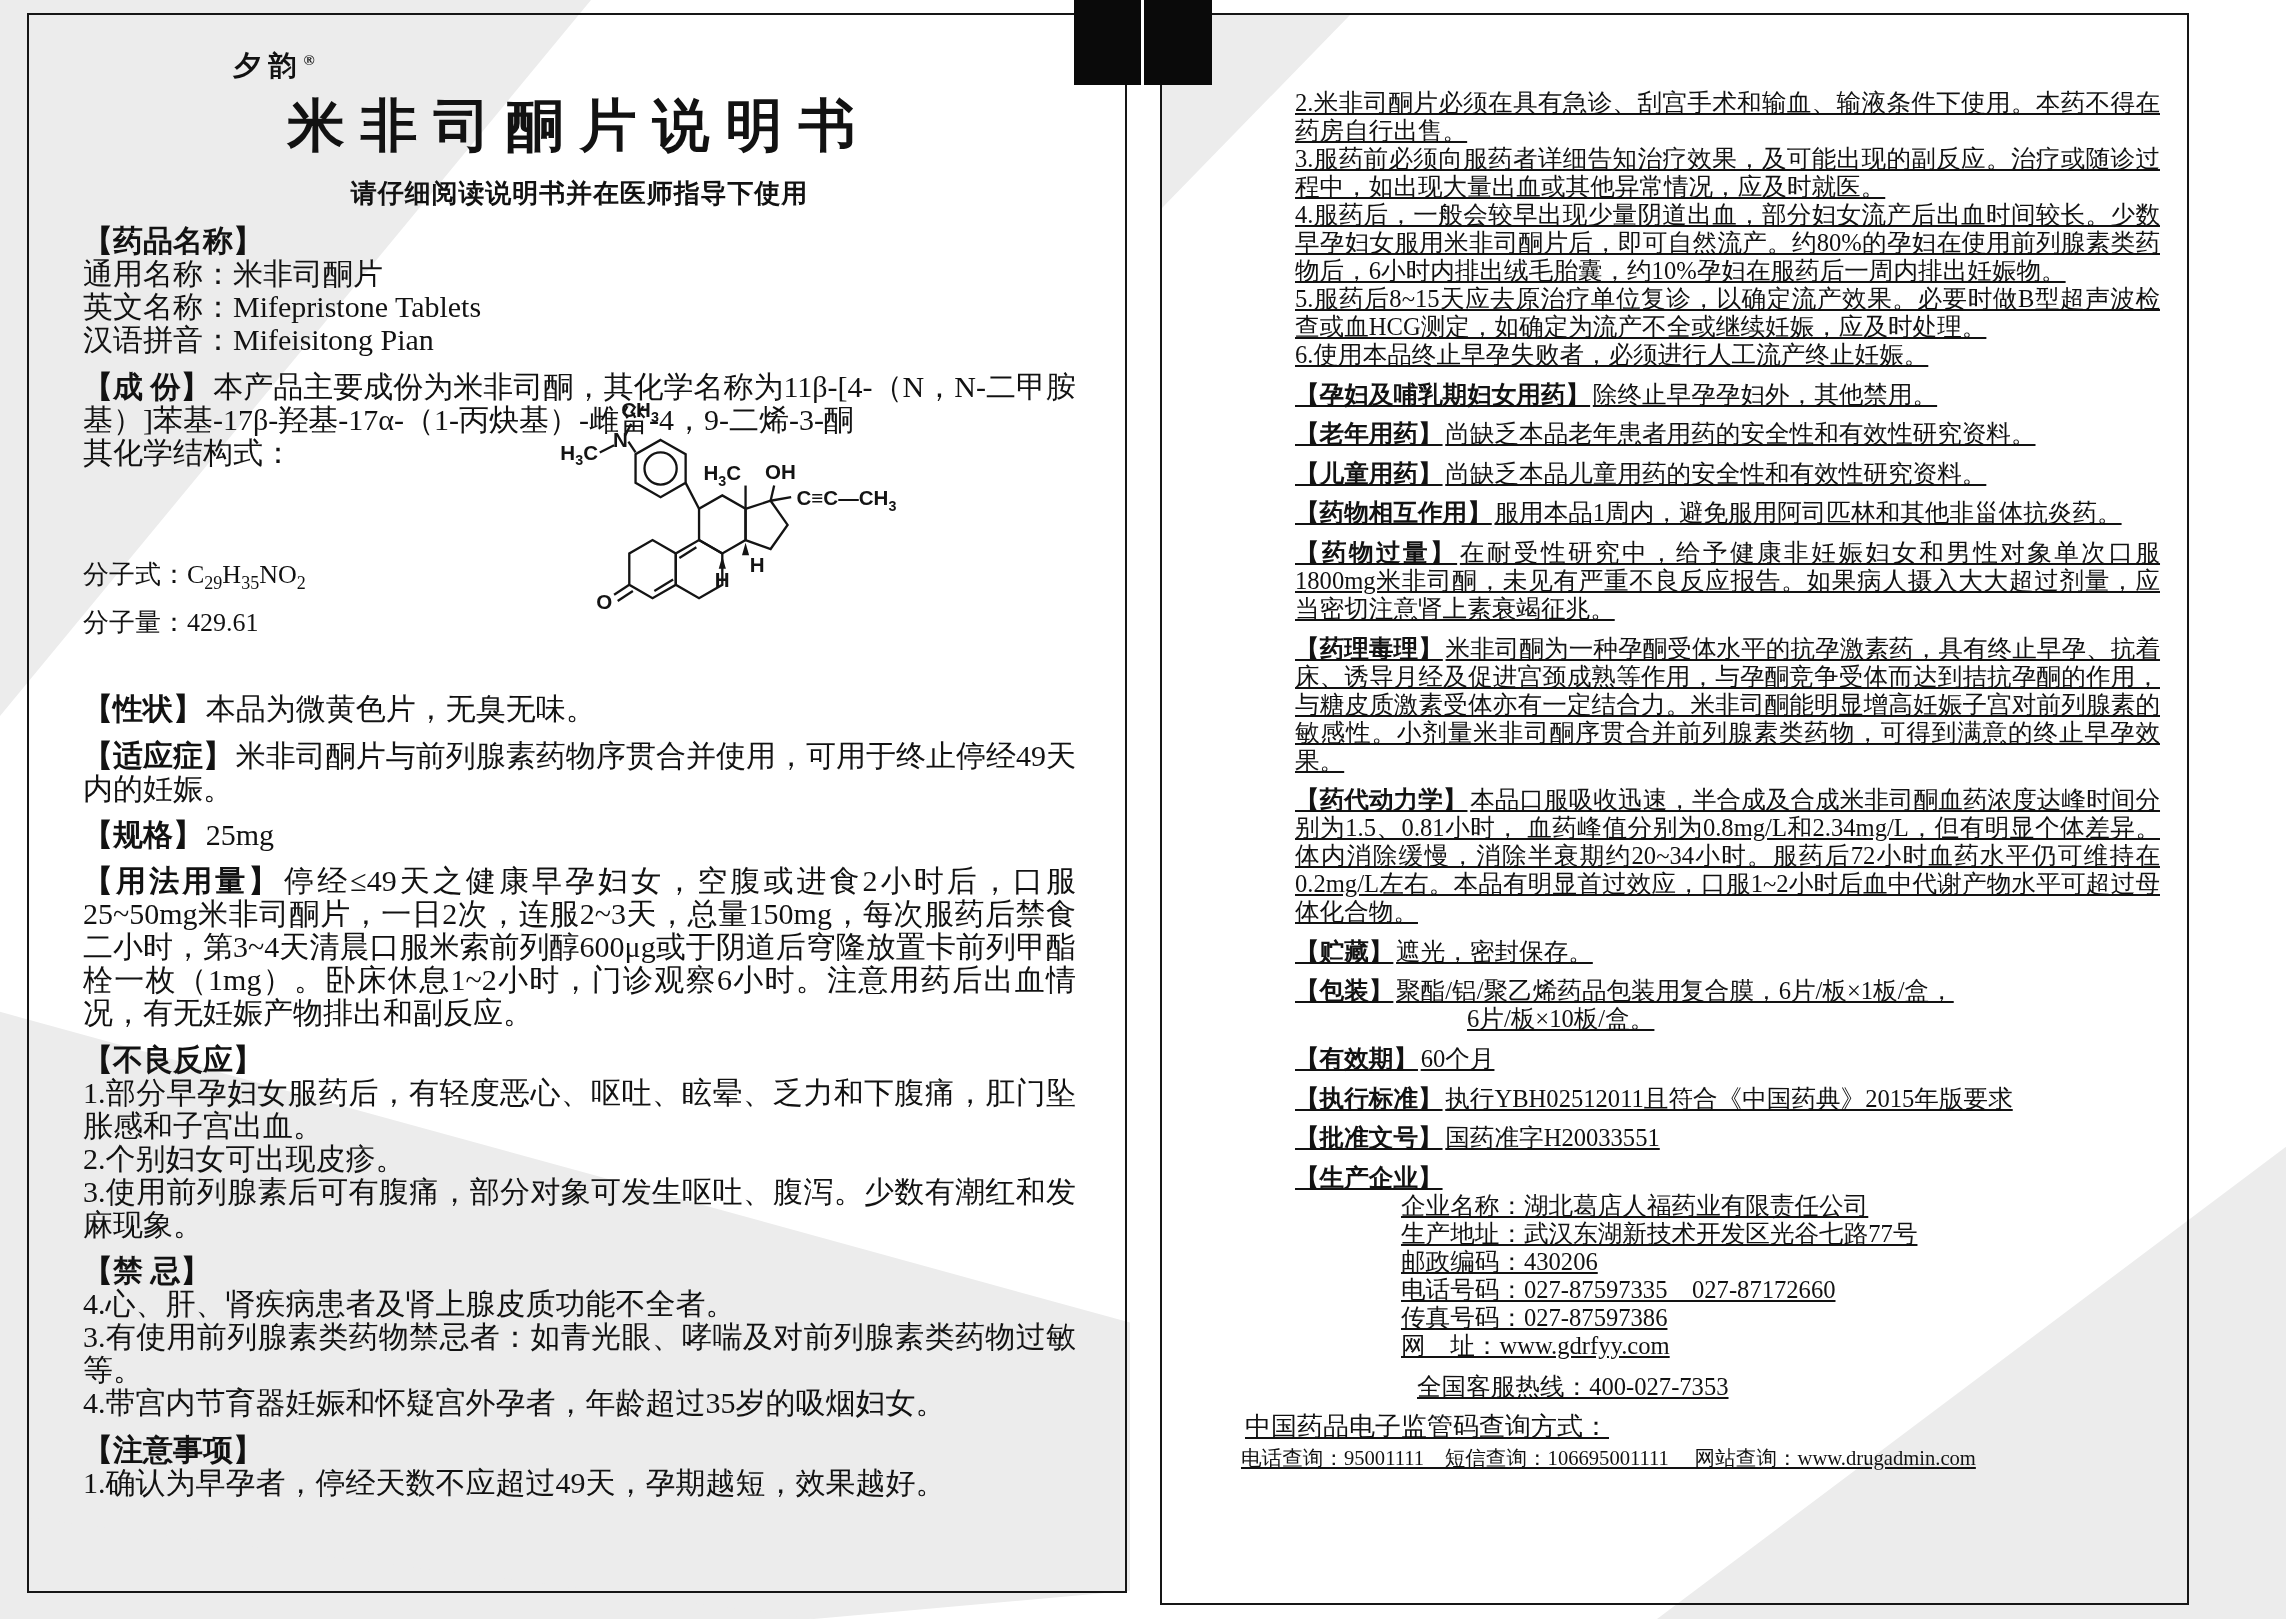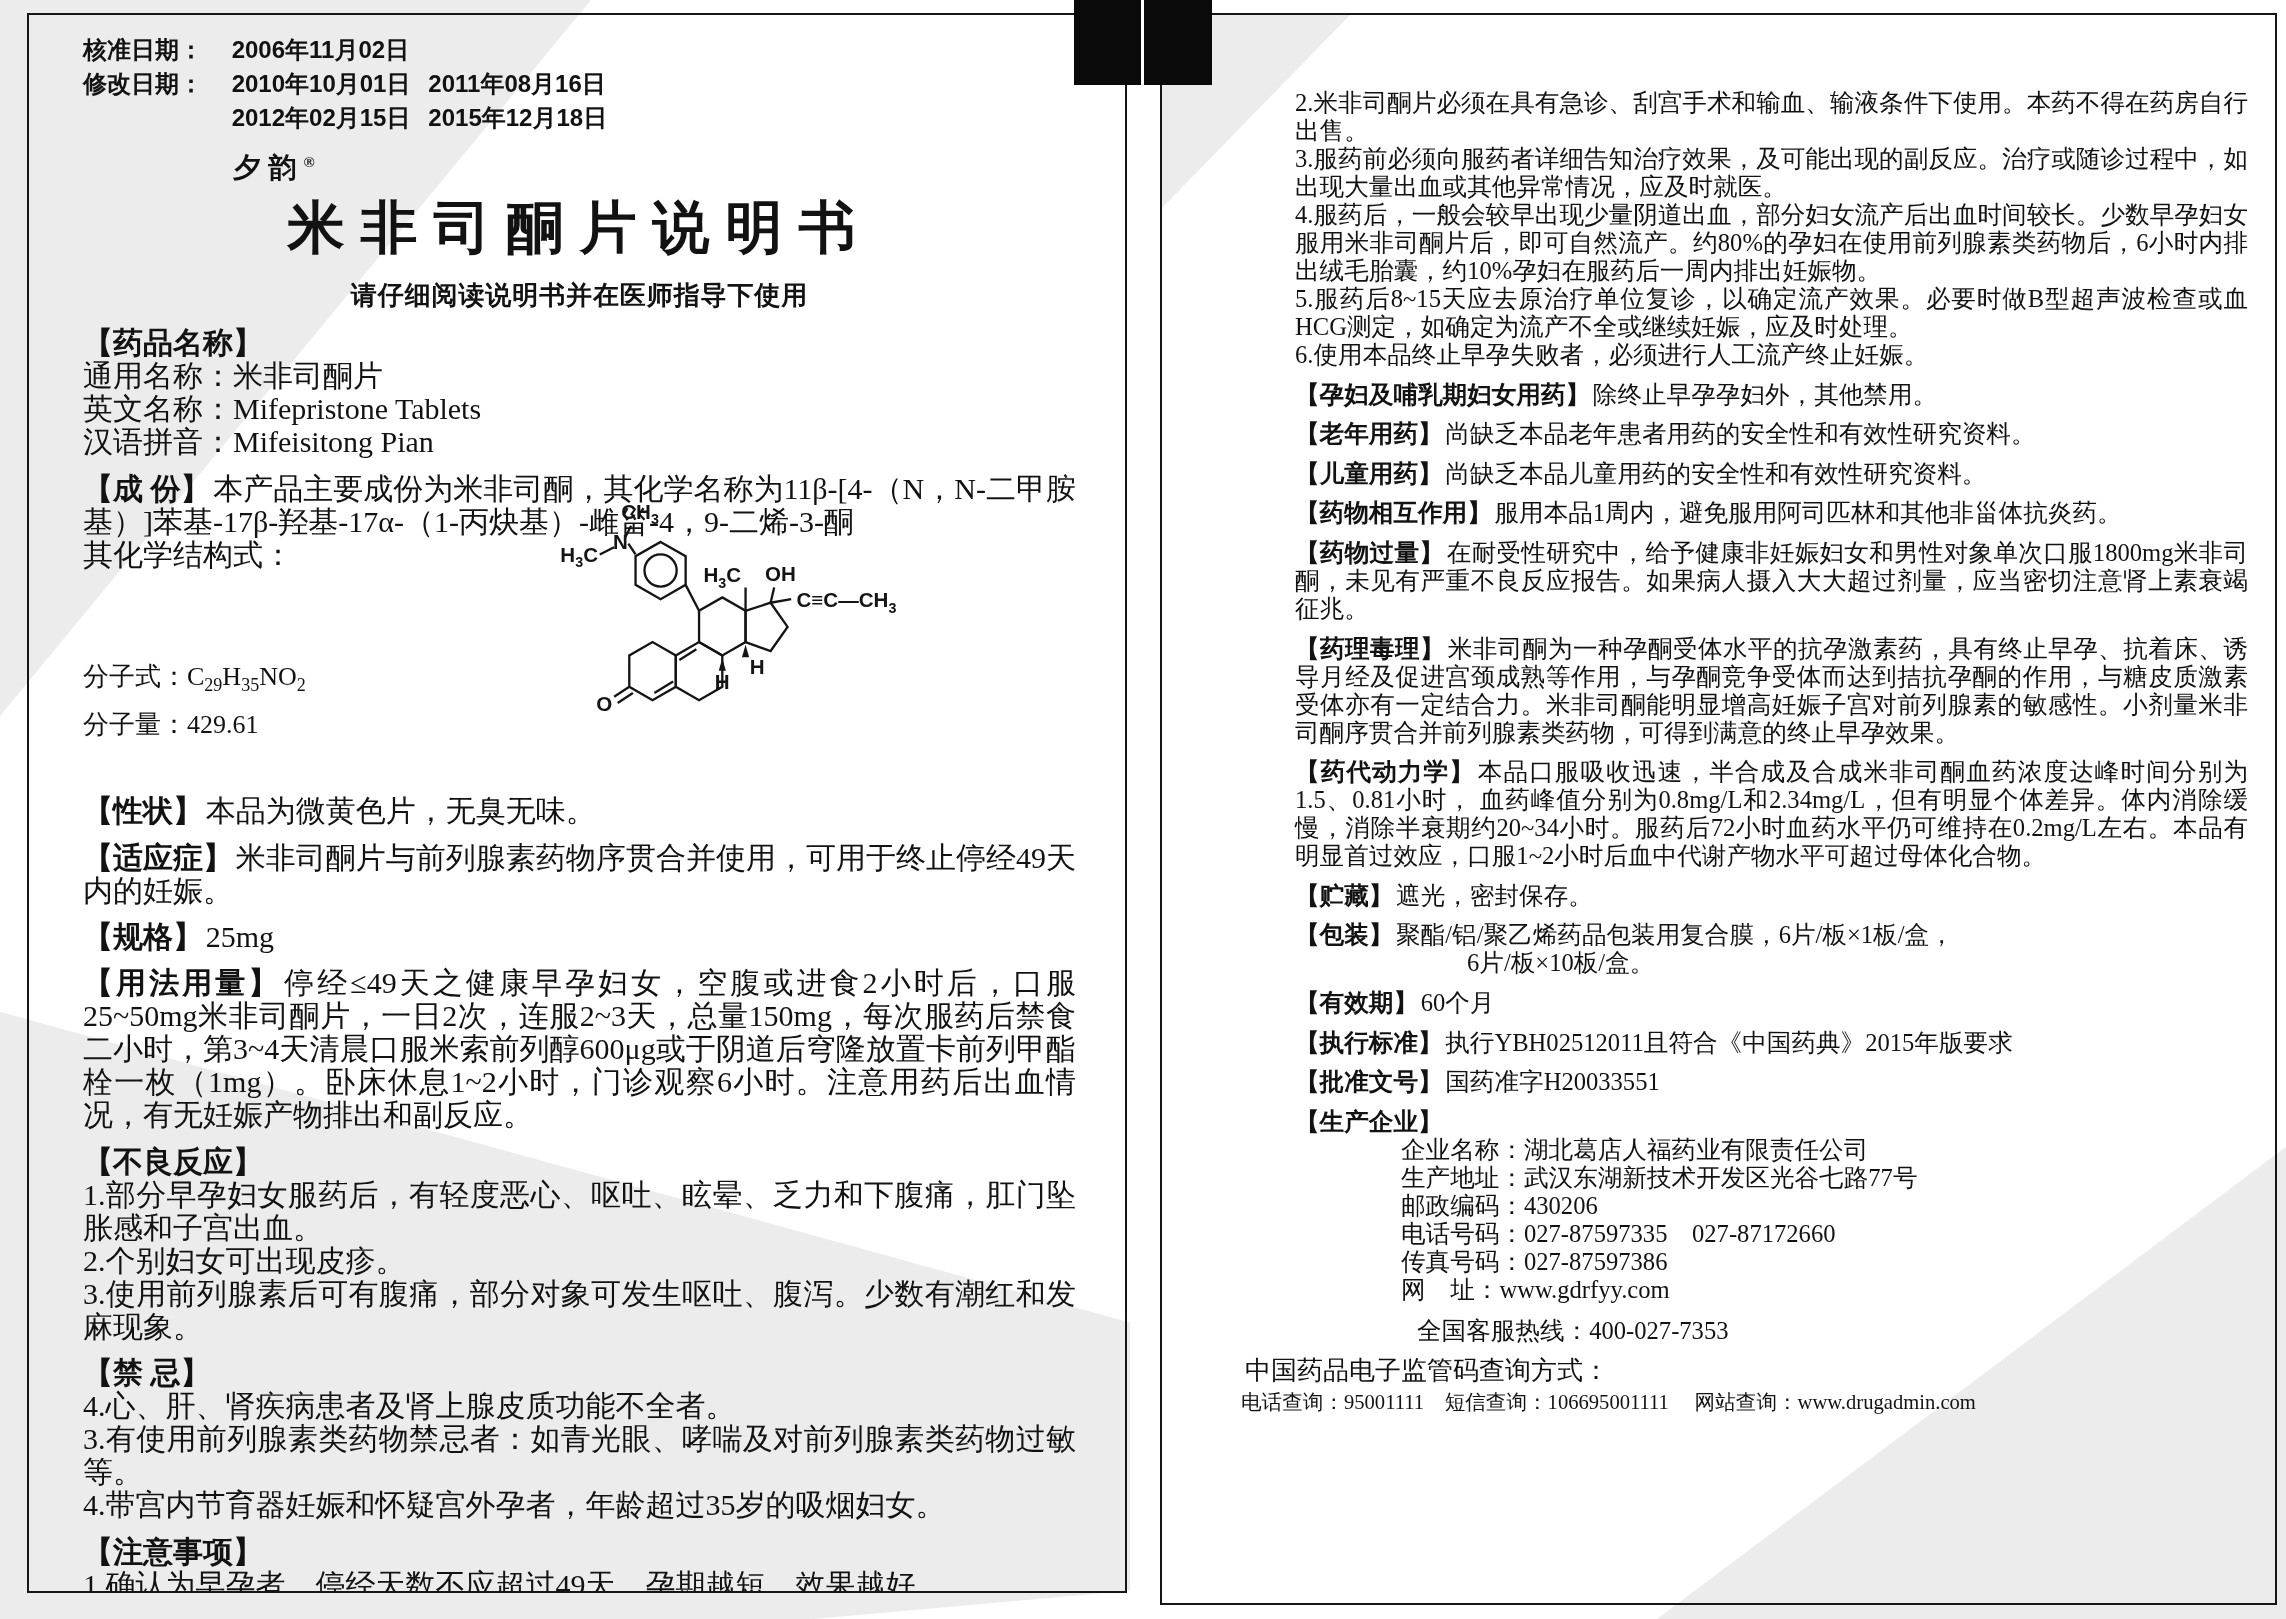--- a/index.html
+++ b/index.html
@@ -10,21 +10,21 @@
   
   .shade{position:absolute;background:#ececec;z-index:0;}
   #shade-tl{left:0;top:0;width:591px;height:716px;clip-path:polygon(0 0,100% 0,0 100%);}
   #shade-bl{left:0;top:913px;width:1130px;height:706px;clip-path:polygon(0 14%,100% 58%,100% 96%,72% 100%,0 88%);}
   #shade-blc{left:0;top:1514px;width:824px;height:106px;clip-path:polygon(0 0,100% 100%,0 100%);}
   #shade-br{left:1657px;top:1146px;width:630px;height:473px;clip-path:polygon(100% 0,100% 100%,0 100%);}
   #shade-rtl{left:1162px;top:15px;width:188px;height:193px;clip-path:polygon(0 0,100% 0,0 100%);}
   
   .page{position:absolute;z-index:1;border:2.7px solid #161616;box-sizing:border-box;background:transparent;}
   #left-page{left:27px;top:12.5px;width:1100px;height:1580px;padding:18px 49px 0 54px;overflow:hidden;}
-  #right-page{left:1160px;top:12.5px;width:1117px;height:1592px;padding:63px 27px 0 133px;overflow:hidden;}
+  #right-page{left:1160px;top:12.5px;width:1029px;height:1592px;padding:63px 27px 0 133px;overflow:hidden;text-decoration:underline;}
   
   .regmark{position:absolute;top:0;background:#0a0a0a;z-index:3;}
   #regmark-1{left:1074px;width:67px;height:85px;}
   #regmark-2{left:1144px;width:68px;height:85px;}
   #dates{font-family:"Liberation Sans","DejaVu Sans",sans-serif;font-weight:bold;font-size:24px;line-height:34px;}
   .drow .dlabel{display:inline-block;width:142px;}
   .drow .dval{display:inline-block;width:190px;}
   .drow .dval2{display:inline-block;}
   #brand{margin:14.3px 0 0 150px;font-size:28px;font-weight:bold;letter-spacing:7.2px;}
   #brand sup{font-size:15px;letter-spacing:0;}
@@ -61,36 +61,20 @@
   <div class="shade" id="shade-bl"></div>
   <div class="shade" id="shade-blc"></div>
   <div class="shade" id="shade-br"></div>
   <div class="shade" id="shade-rtl"></div>
 
   <div class="regmark" id="regmark-1"></div>
   <div class="regmark" id="regmark-2"></div>
 
   <div class="page" id="left-page">
 
-    <div id="dates">
-      <div class="drow">
-        <span class="dlabel">核准日期：</span>
-        <span class="dval">2006年11月02日</span>
-      </div>
-      <div class="drow">
-        <span class="dlabel">修改日期：</span>
-        <span class="dval">2010年10月01日</span>
-        <span class="dval2">2011年08月16日</span>
-      </div>
-      <div class="drow">
-        <span class="dlabel"></span>
-        <span class="dval">2012年02月15日</span>
-        <span class="dval2">2015年12月18日</span>
-      </div>
-    </div>
 
     <div id="brand"><span>夕韵</span><sup>®</sup></div>
     <div id="title">米非司酮片说明书</div>
     <div id="subtitle">请仔细阅读说明书并在医师指导下使用</div>
 
     <div class="secwrap">
         <div class="sec"><span class="head">【药品名称】</span><div class="ln">通用名称：米非司酮片</div><div class="ln">英文名称：Mifepristone Tablets</div><div class="ln">汉语拼音：Mifeisitong Pian</div></div>
         <div class="sec"><span class="head">【成 份】</span><span>本产品主要成份为米非司酮，其化学名称为11β-[4-（N，N-二甲胺基）]苯基-17β-羟基-17α-（1-丙炔基）-雌甾-4，9-二烯-3-酮</span><div class="ln">其化学结构式：</div></div>
       </div>
 

